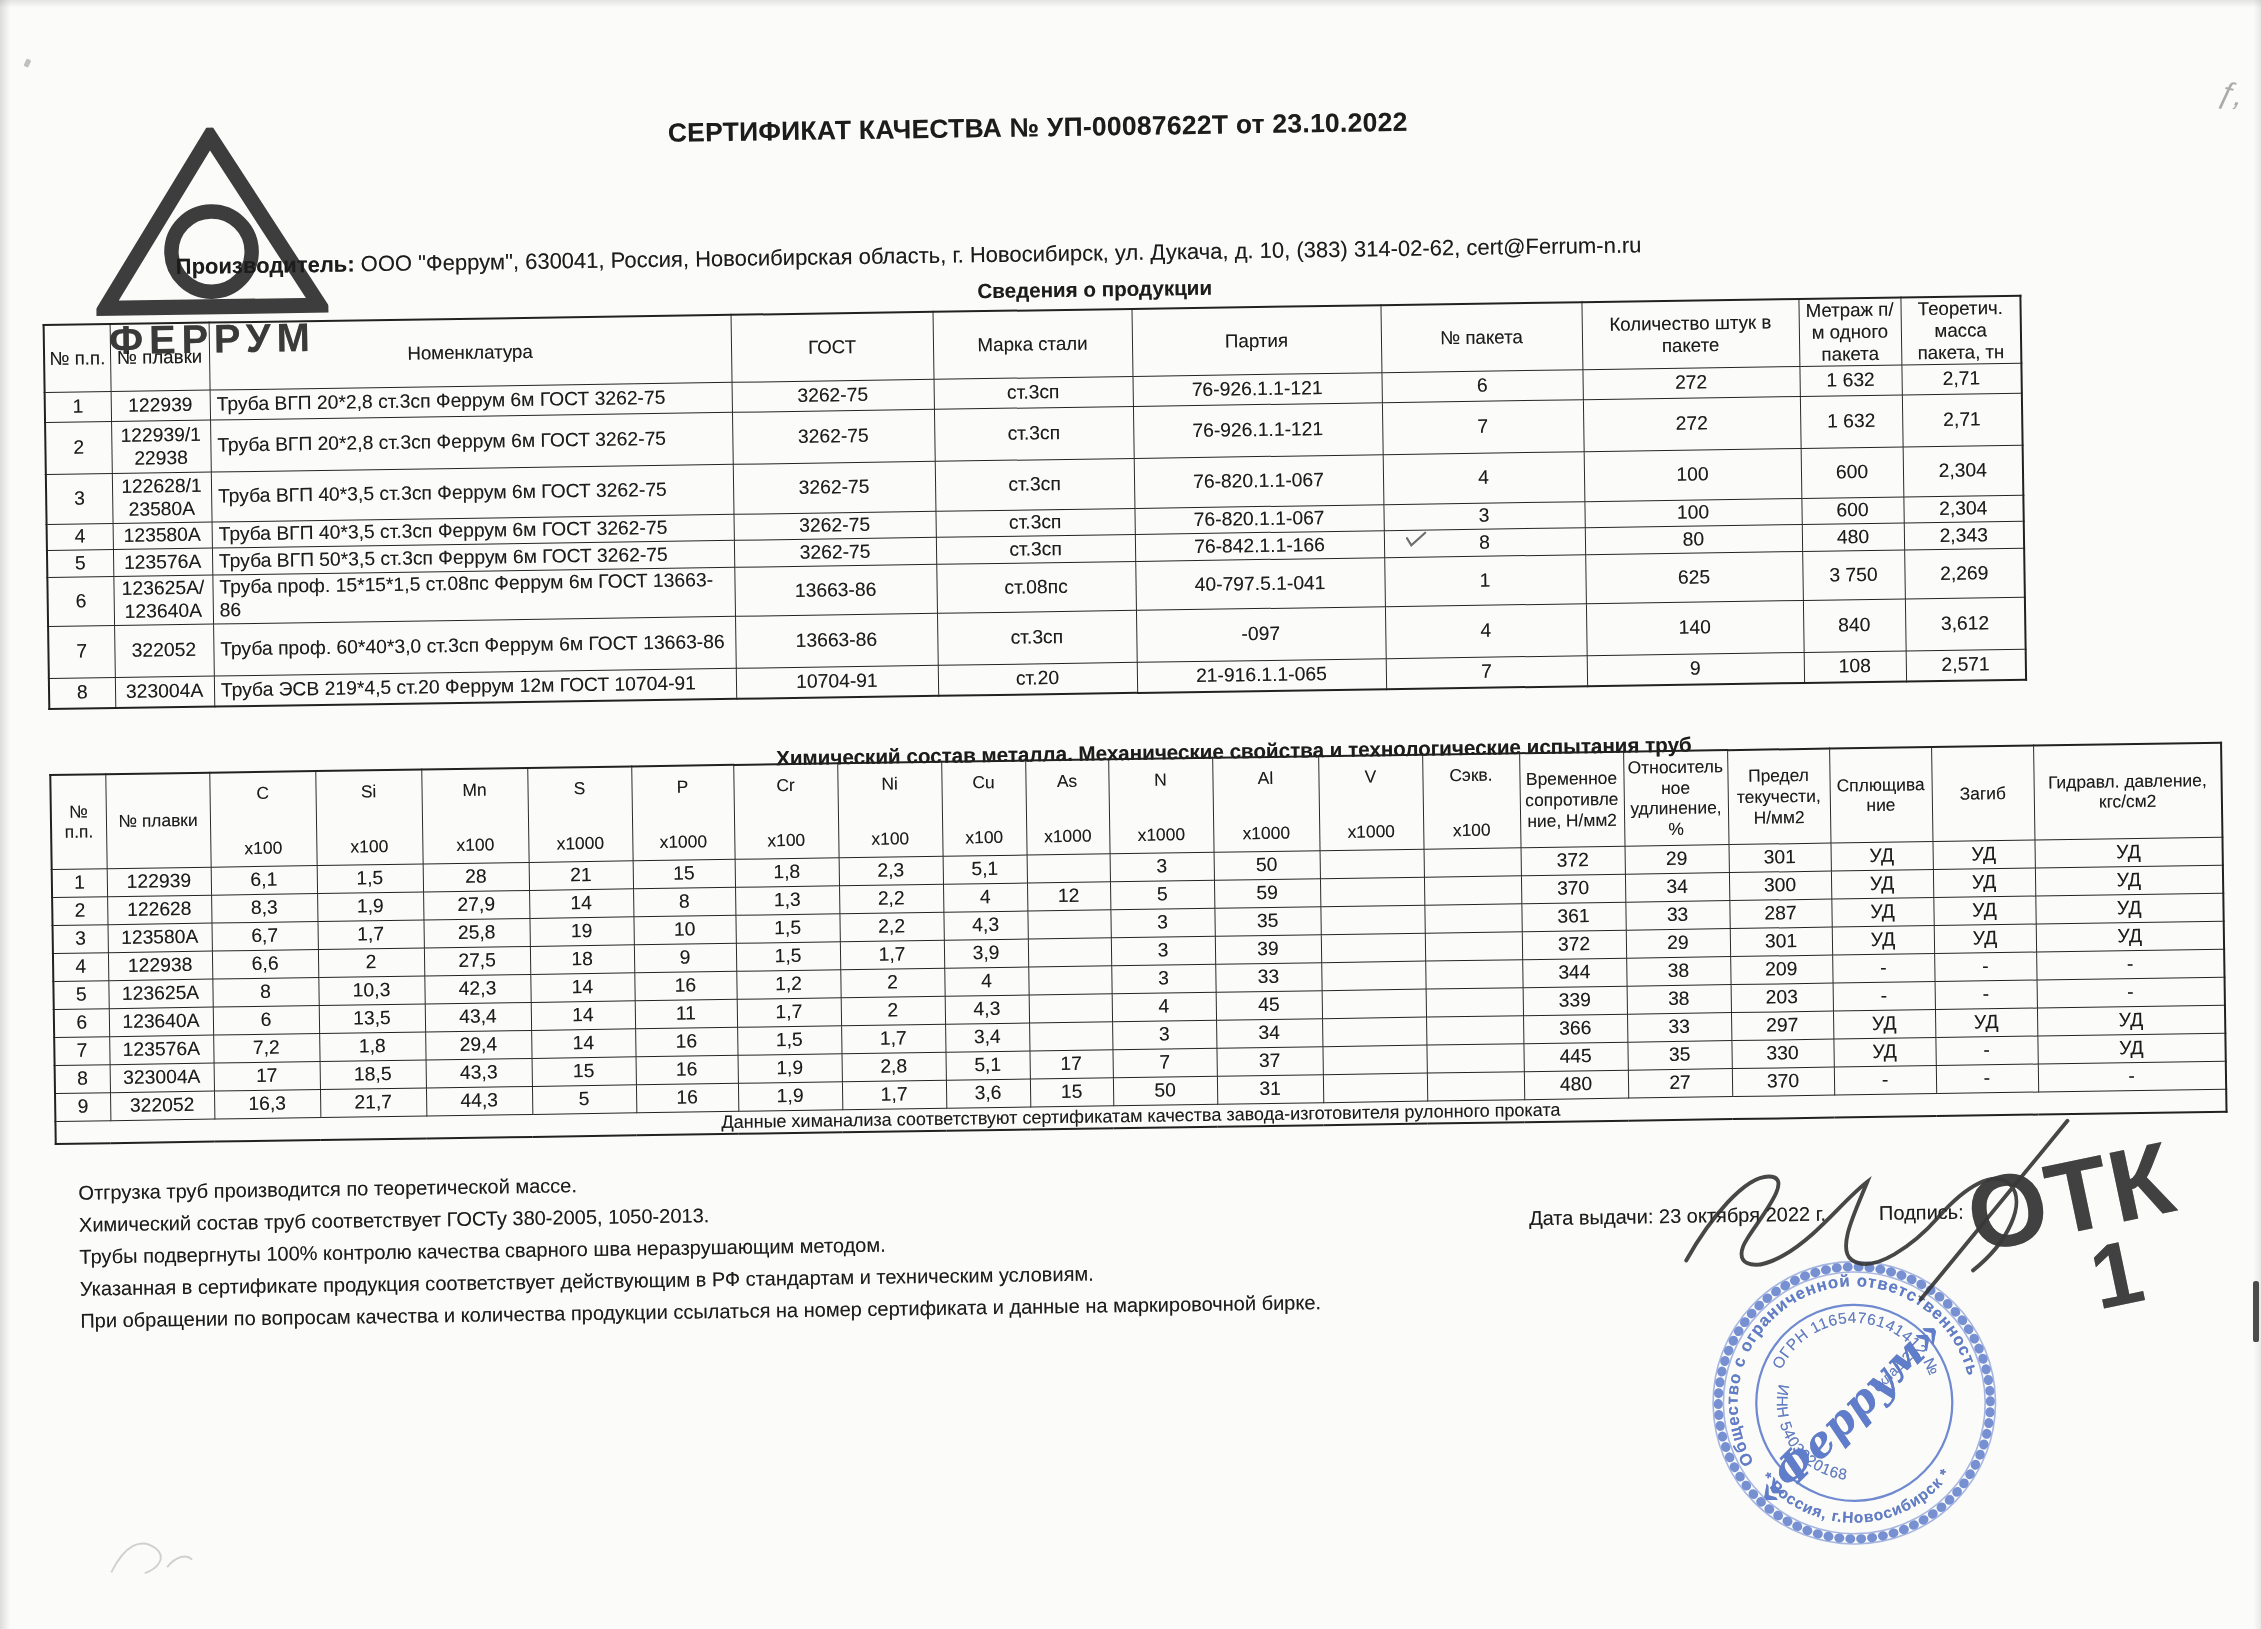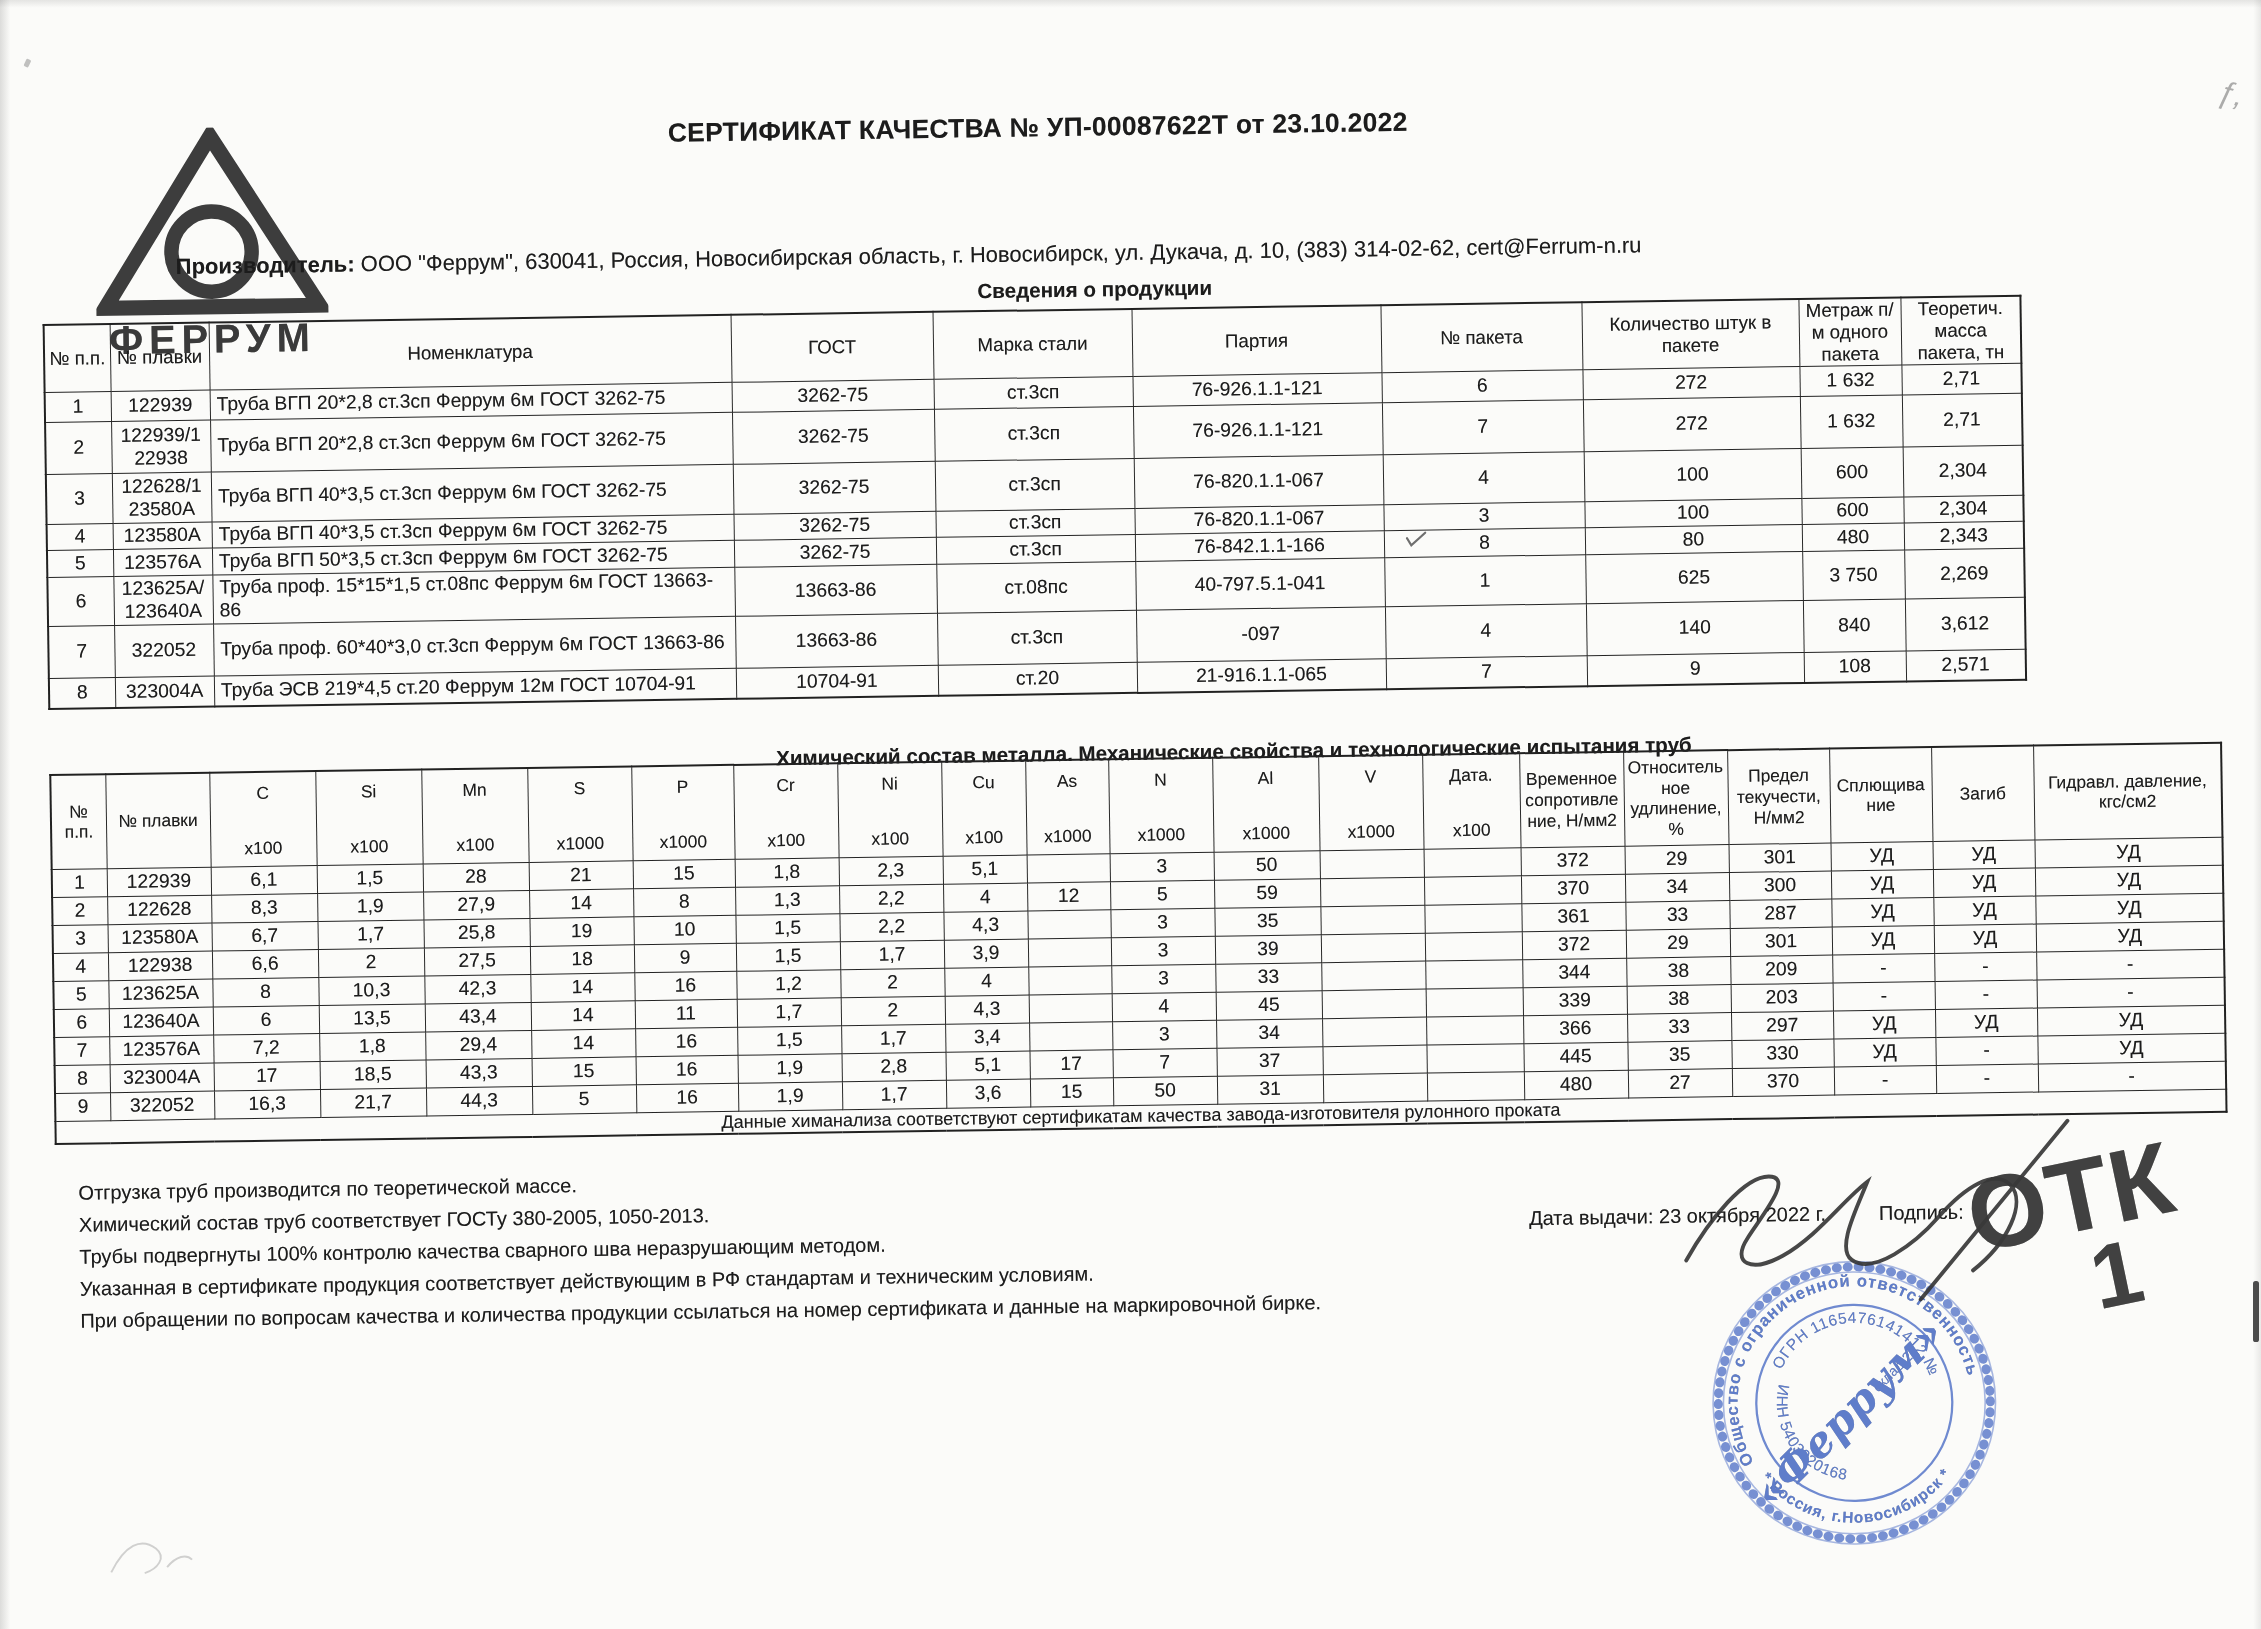--- a/index.html
+++ b/index.html
@@ -314,21 +314,21 @@
               </div>
             </th>
             <th>
               <div class="hwrap">
                 <div>V</div>
                 <div>х1000</div>
               </div>
             </th>
             <th>
               <div class="hwrap">
-                <div>Дата.</div>
+                <div>Сэкв.</div>
                 <div>х100</div>
               </div>
             </th>
             <th>Временное сопротивление, Н/мм2</th>
             <th>Относительное удлинение, %</th>
             <th>Предел текучести, Н/мм2</th>
             <th>Сплющивание</th>
             <th>Загиб</th>
             <th>Гидравл. давление, кгс/см2</th>
           </tr>

